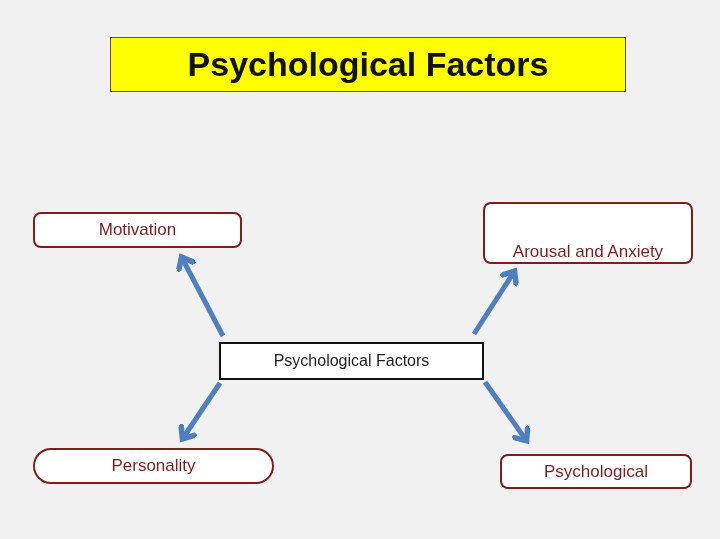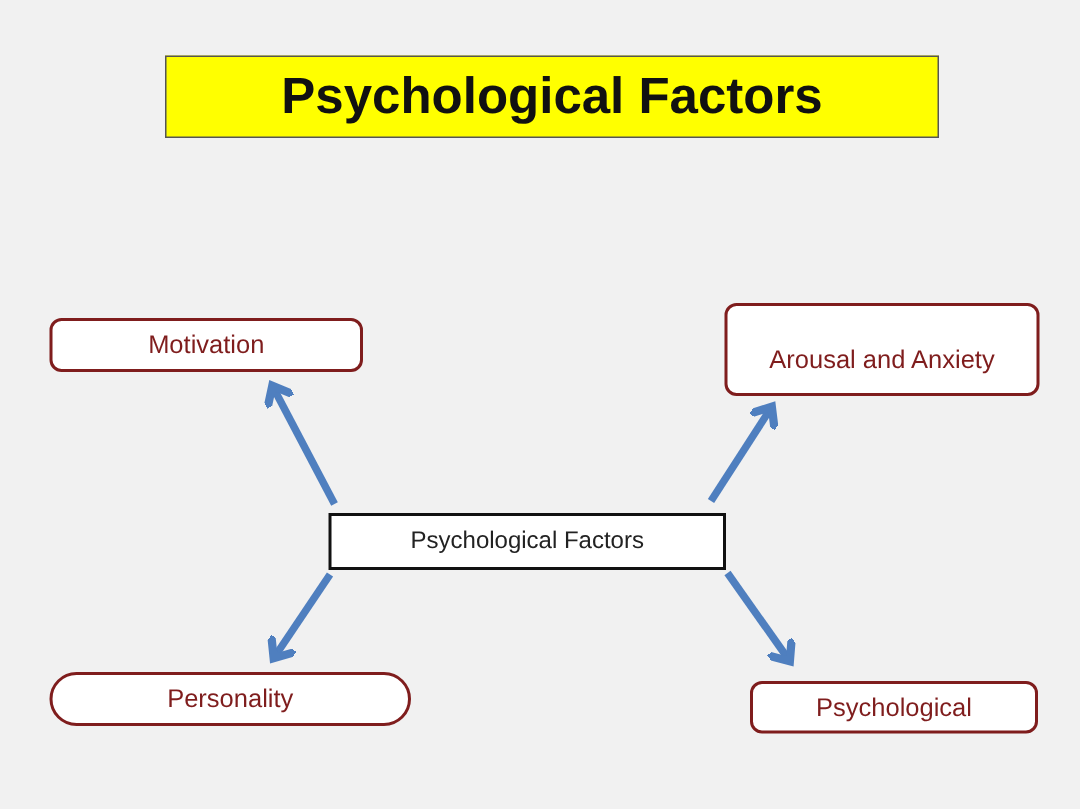--- a/index.html
+++ b/index.html
@@ -26,21 +26,21 @@
     position: absolute;
     background: #ffffff;
     border: 2px solid #7f1d1d;
     border-radius: 8px;
     box-sizing: border-box;
     display: flex; justify-content: center;
     color: #7f1d1d;
     font-size: 17px;
   }
   .node.center { align-items: center; }
-  .node.top { align-items: center; padding-top: 14px; }
+  .node.top { align-items: flex-end; padding-top: 14px; }
   .center-box {
     position: absolute;
     left: 219px; top: 342px;
     width: 265px; height: 38px;
     background: #ffffff;
     border: 2px solid #111;
     box-sizing: border-box;
     display: flex; align-items: center; justify-content: center;
     font-size: 16px; color: #222;
   }

